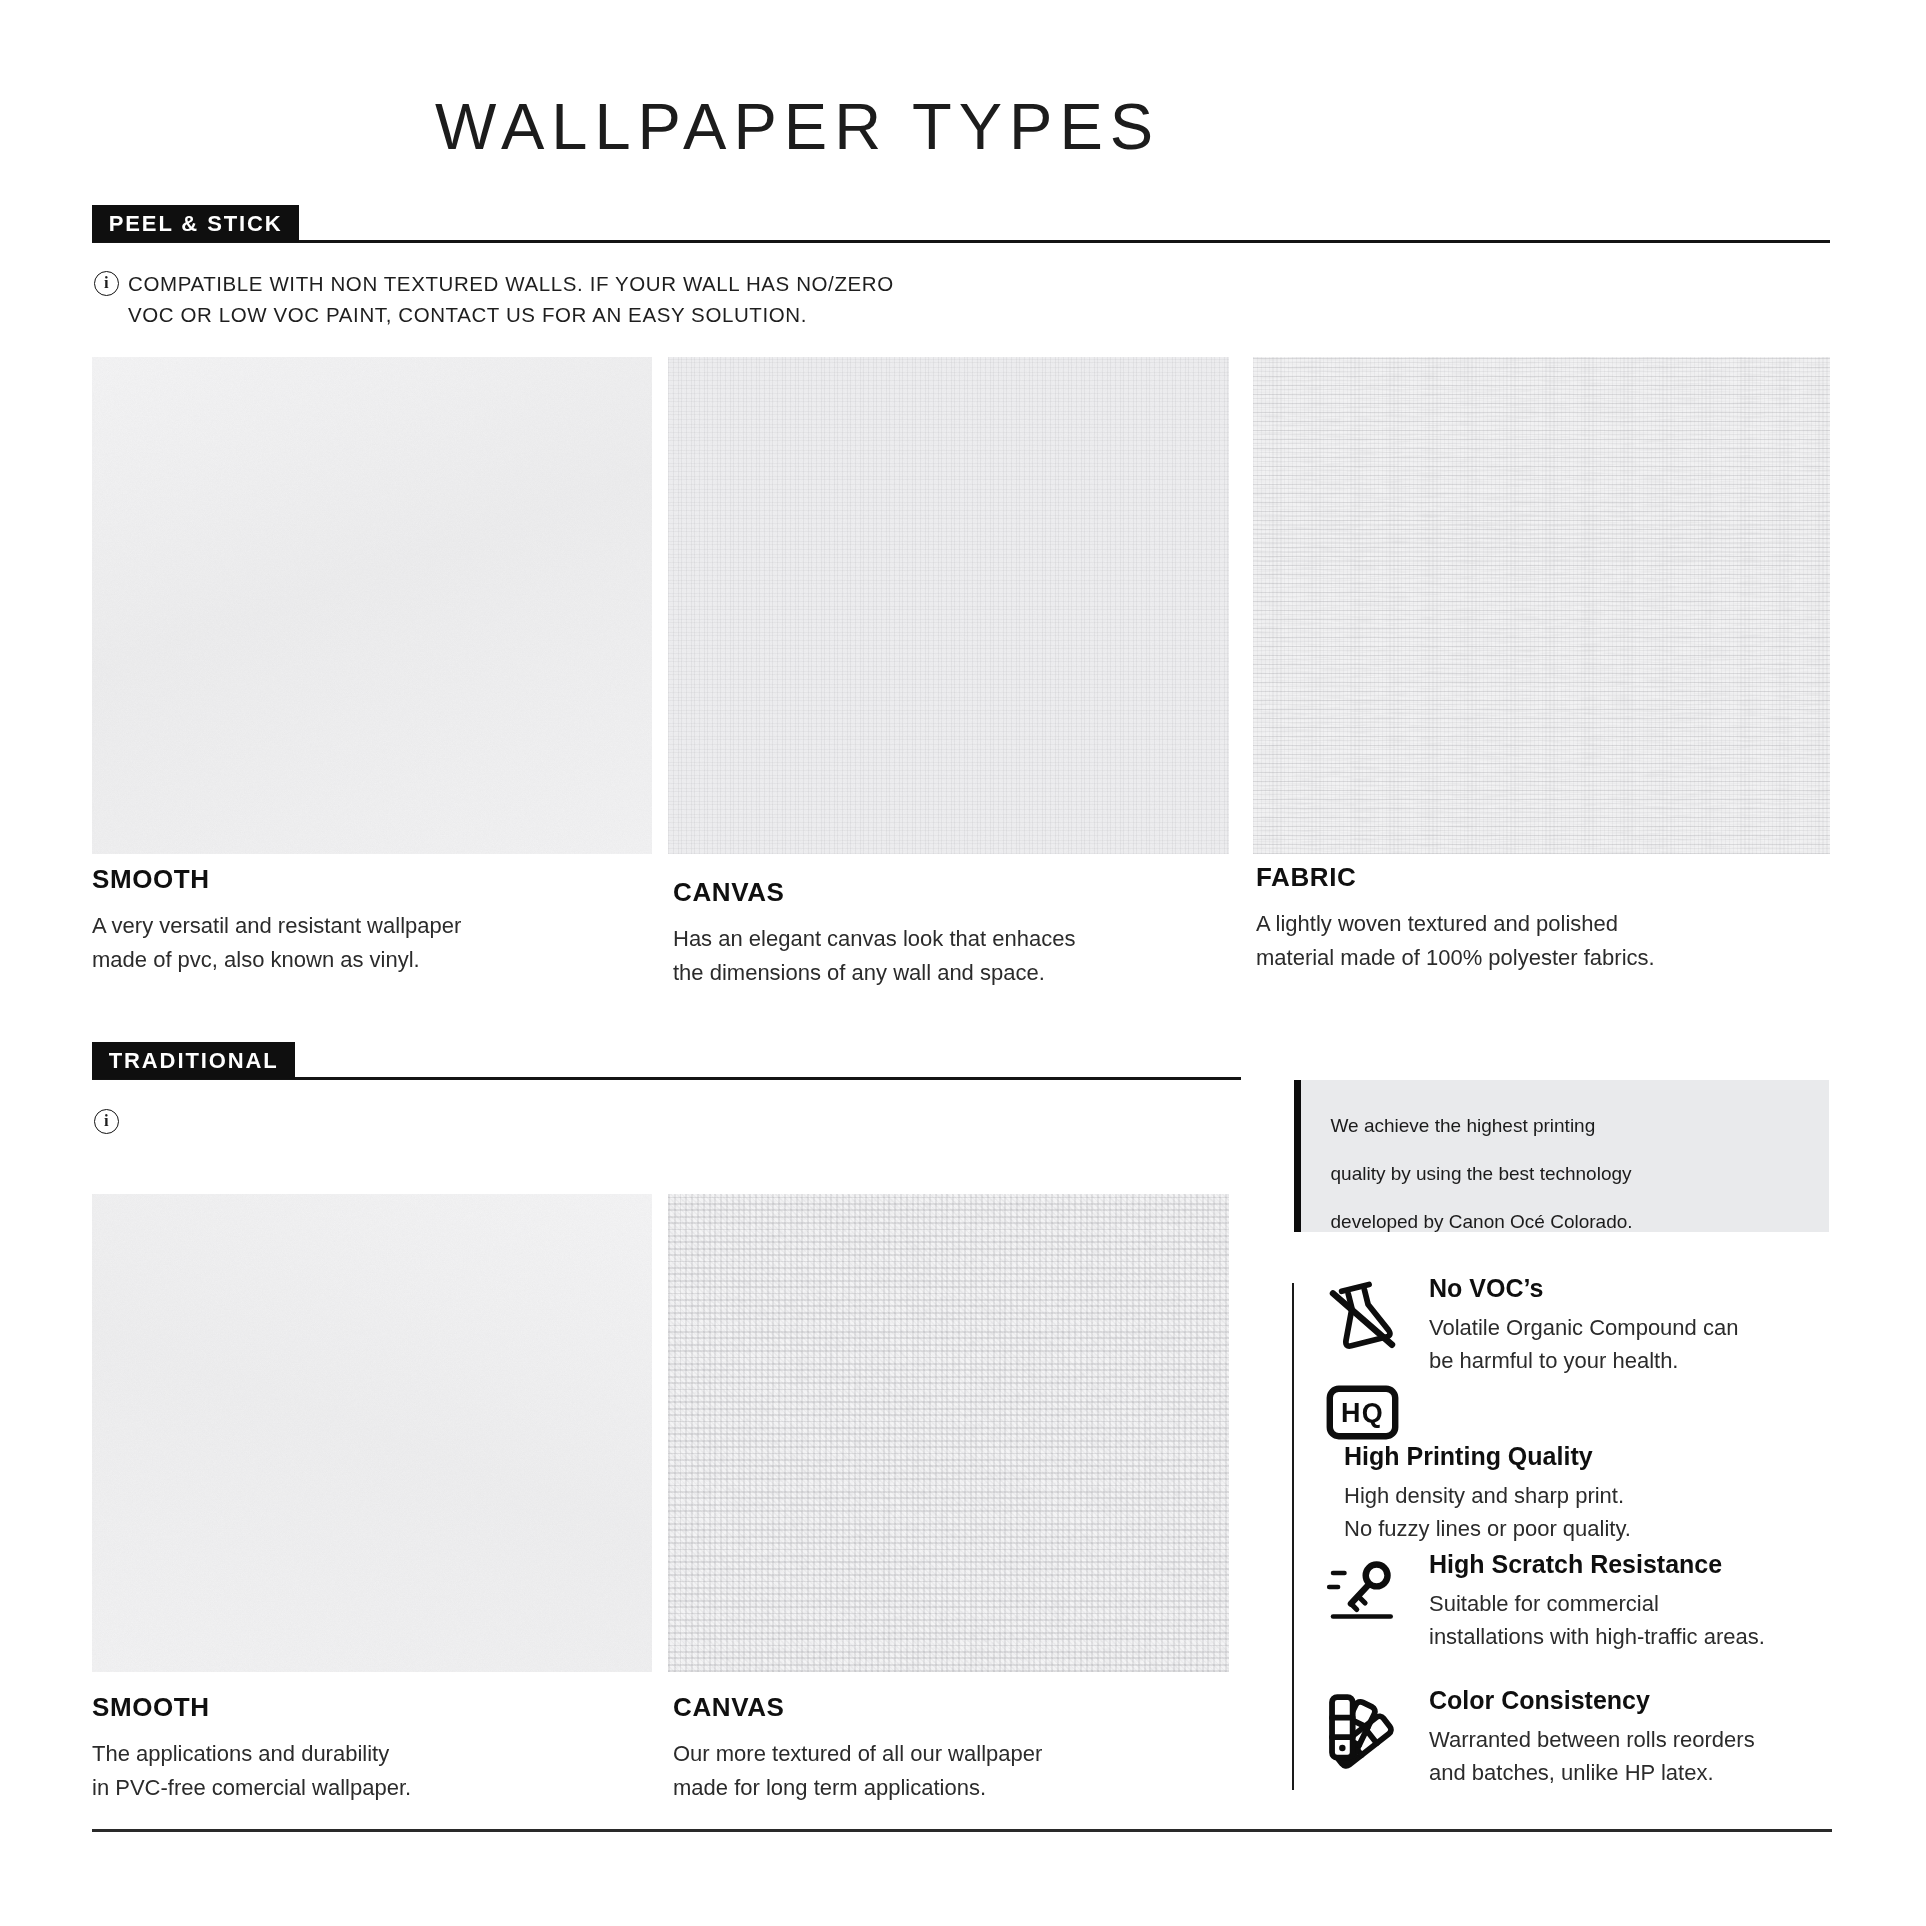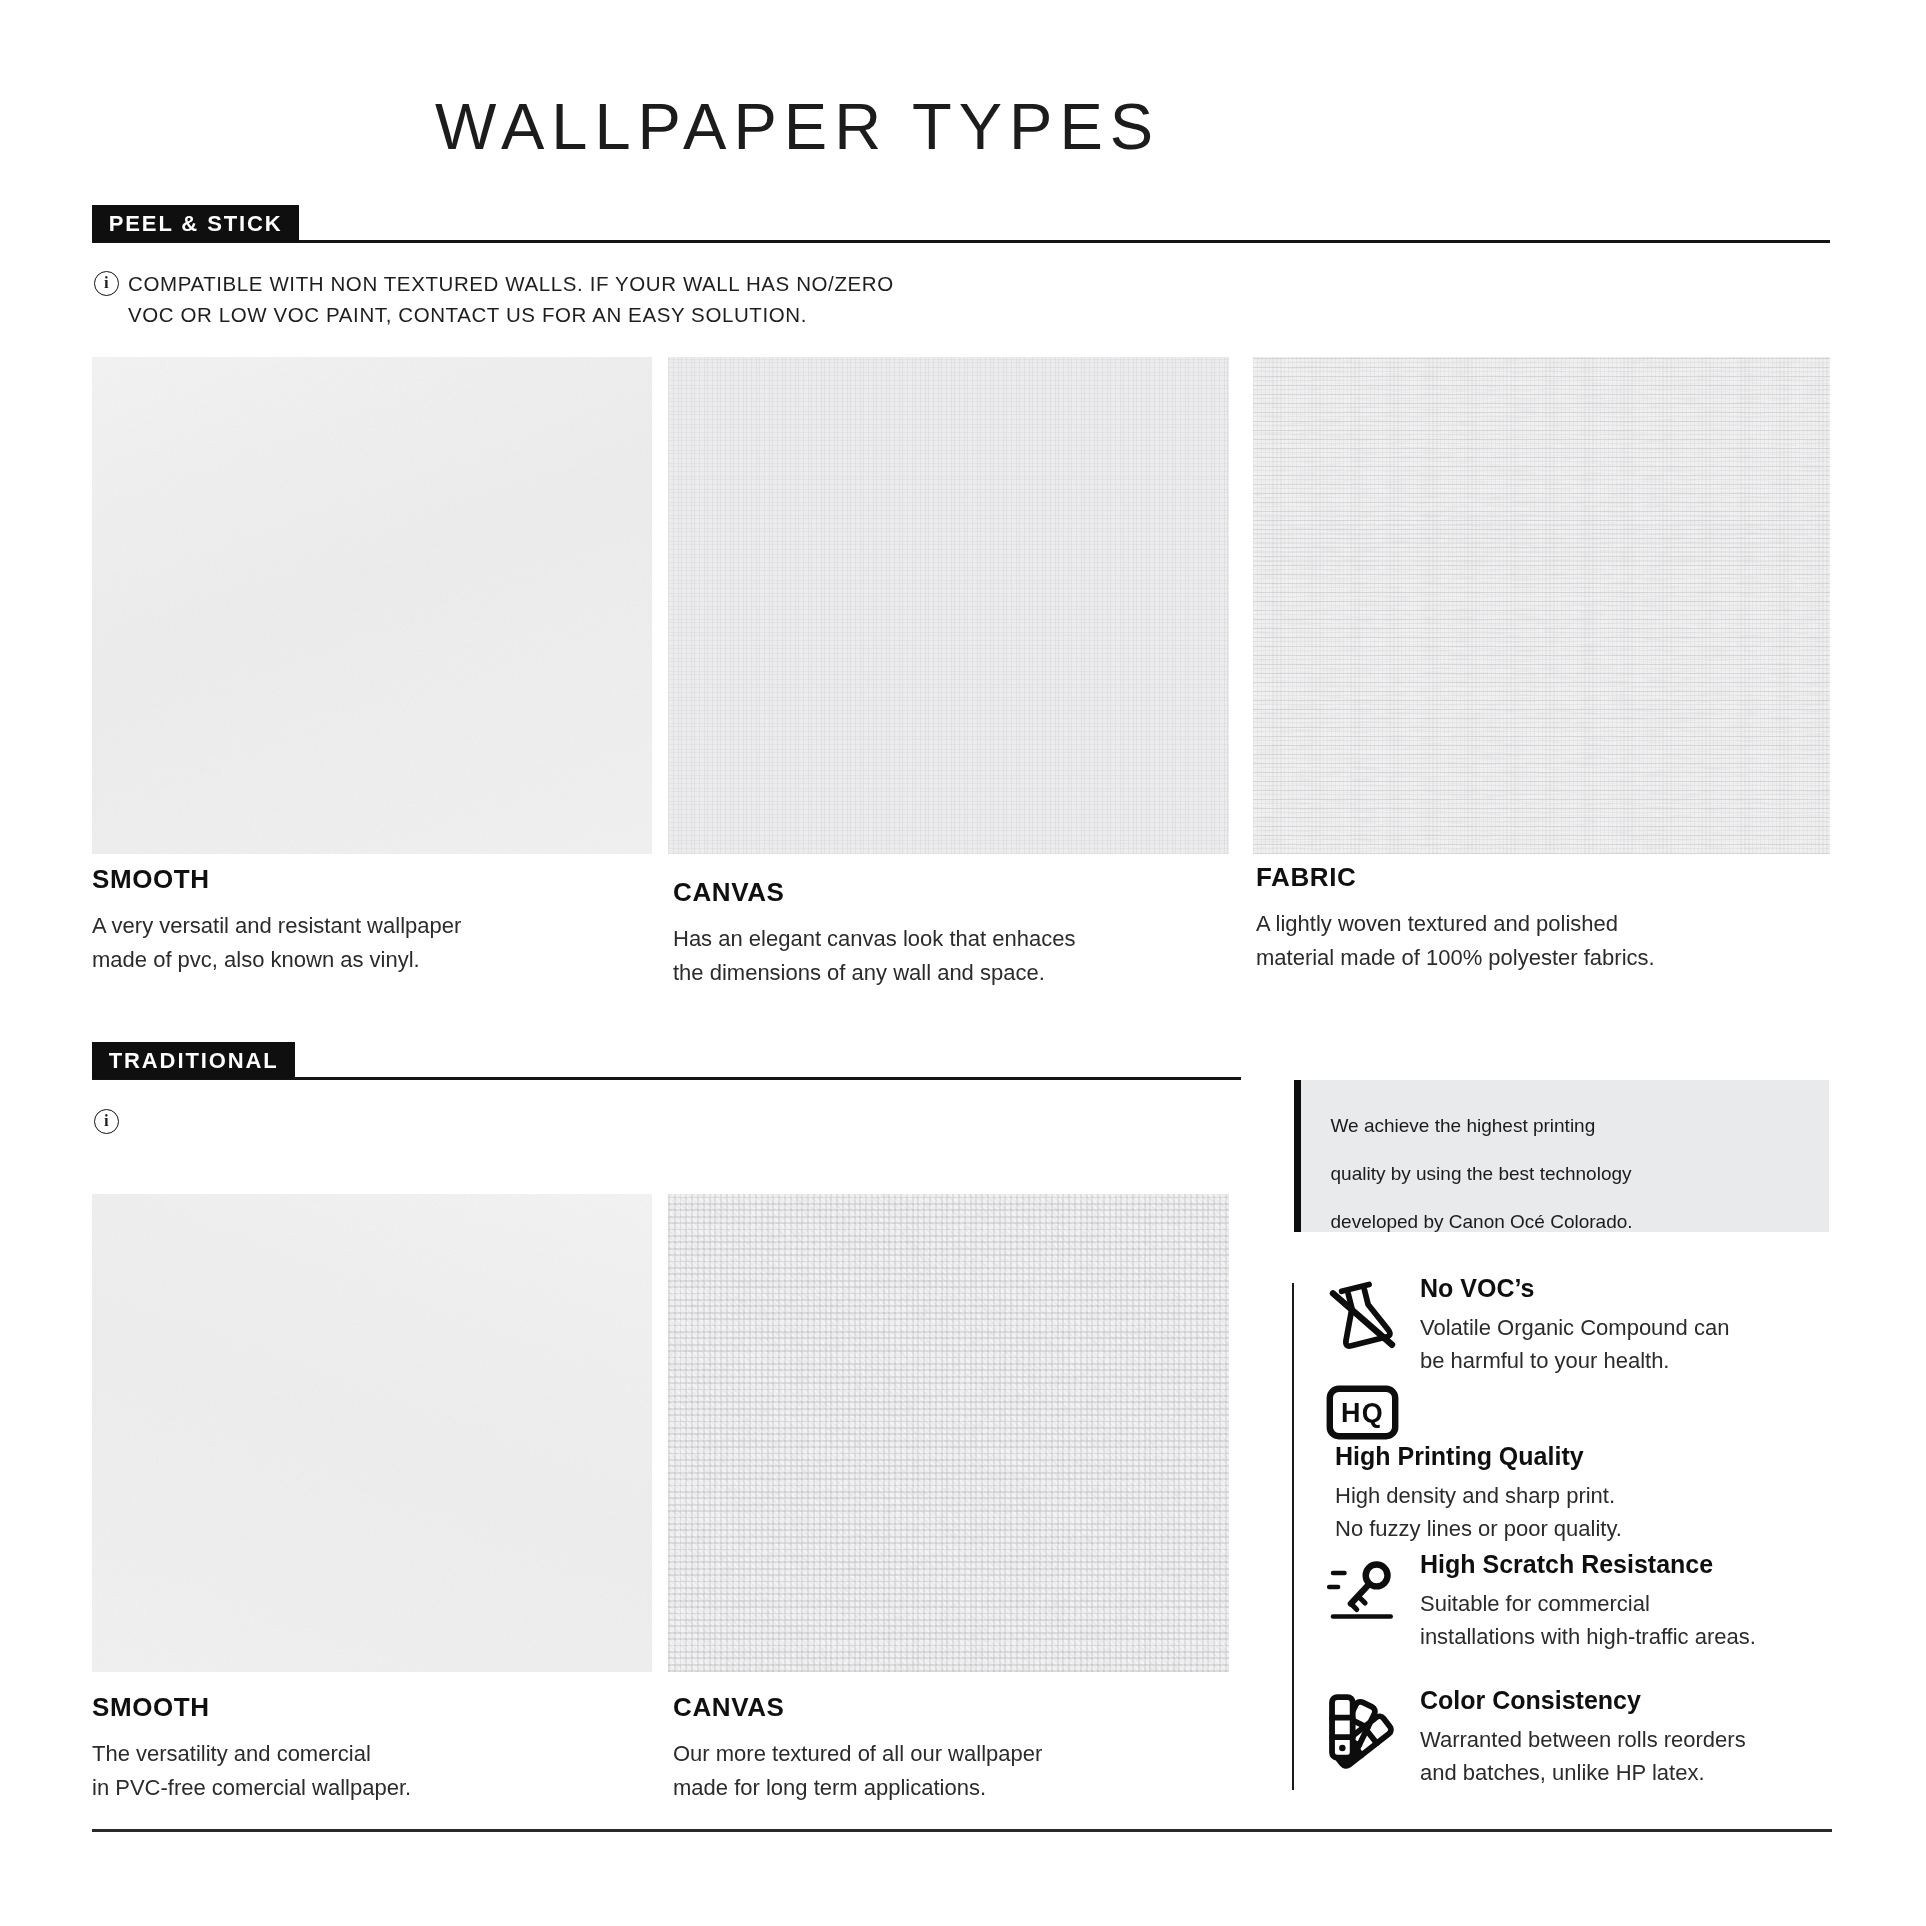--- a/index.html
+++ b/index.html
@@ -58,21 +58,21 @@
   .cap-title{font-size:26px;font-weight:700;letter-spacing:0.6px;color:#101010;}
   .cap-desc{margin-top:14px;font-size:22px;line-height:34px;color:#2b2b2b;}
 
   
   .quality-box{position:absolute;left:1294px;top:1080px;width:535px;height:152px;box-sizing:border-box;
                background:#e9eaec;border-left:7px solid #0c0c0c;padding:22px 19px 0 29.5px;
                font-size:19px;line-height:48px;color:#1b1b1b;}
   .feature{position:absolute;left:1320px;width:520px;display:flex;align-items:flex-start;}
   .f1{top:1274px;}.f2{top:1382px;flex-direction:column;}.f3{top:1550px;}.f4{top:1686px;}
   .f-icon{flex:none;width:85px;display:flex;justify-content:center;padding-top:1.3px;}
-  .f-text{margin-left:15px;}
+  .f-text{margin-left:24px;}
   .f-title{font-size:25px;font-weight:700;color:#0f0f0f;}
   .f-desc{margin-top:7.7px;font-size:22px;line-height:33px;color:#2b2b2b;}
   .ic{stroke:#0d0d0d;fill:none;stroke-linecap:round;stroke-linejoin:round;}
 </style>
 </head>
 <body>
 
 <div id="canvas">
 
   <svg width="0" height="0" style="position:absolute" aria-hidden="true">
@@ -152,21 +152,21 @@
       </svg>
   </div>
   <div class="swatch sw-burlap2">
     <svg viewBox="0 0 873 745" width="561" height="478">
         <rect width="100%" height="100%" filter="url(#nz-burlap)"></rect>
       </svg>
   </div>
 
   <div class="caption cap-c4">
     <div class="cap-title">SMOOTH</div>
-    <div class="cap-desc pre">The versatility and comercial
+    <div class="cap-desc pre">The applications and durability
 in PVC-free comercial wallpaper.</div>
   </div>
   <div class="caption cap-c5">
     <div class="cap-title">CANVAS</div>
     <div class="cap-desc pre">Our more textured of all our wallpaper
 made for long term applications.</div>
   </div>
 
   <div class="quality-box pre">We achieve the highest printing
 quality by using the best technology

